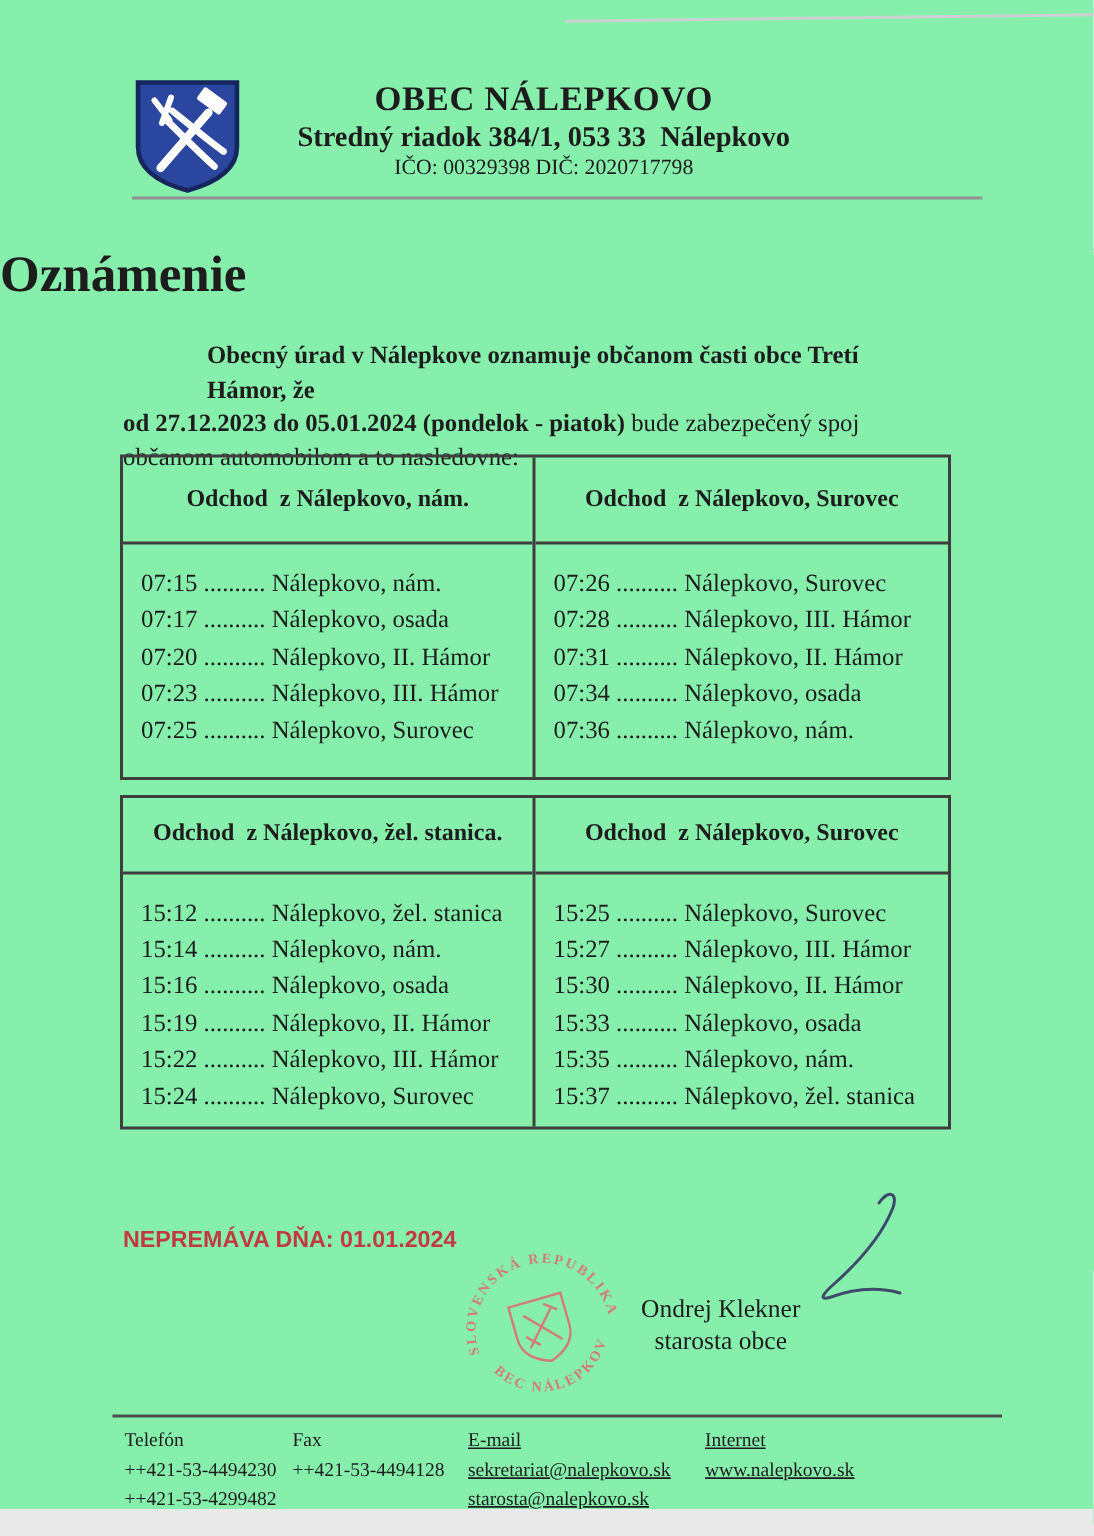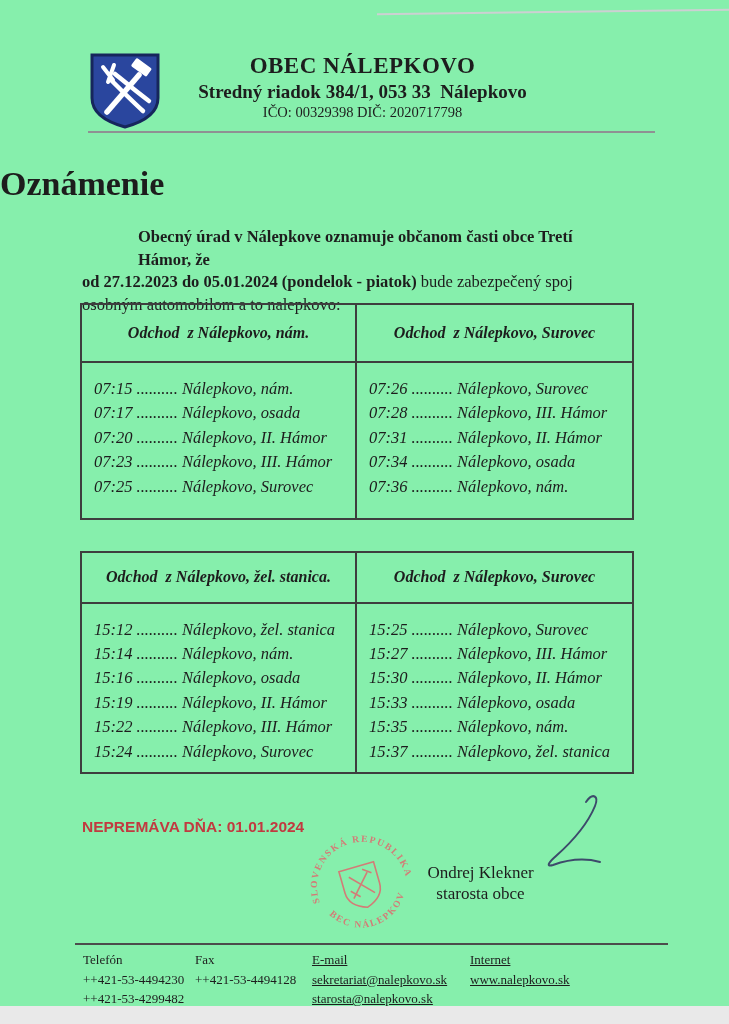--- a/index.html
+++ b/index.html
@@ -25,28 +25,28 @@
   .header-rule{position:absolute;left:88px;top:131px;width:567px;height:2px;background:#8f9193;}
   
   .doc-title{position:absolute;left:0;top:165px;width:729px;text-align:left;
     font-size:34px;font-weight:bold;}
   
   .intro{position:absolute;left:82px;top:226px;width:540px;font-size:16.5px;line-height:1.37;}
   .intro .indent{padding-left:56px;font-weight:bold;}
   
   .timetable{position:absolute;left:80px;width:554px;border:2px solid #3e3e3e;
     box-sizing:border-box;display:flex;}
-  .tt-col{width:50%;box-sizing:border-box;display:flex;flex-direction:column;font-style:italic;}
+  .tt-col{width:50%;box-sizing:border-box;display:flex;flex-direction:column;}
   .tt-col:first-child{border-right:2px solid #3e3e3e;}
   .tt-header{height:56px;border-bottom:2px solid #3e3e3e;display:flex;align-items:center;
     justify-content:center;font-weight:bold;font-size:16px;white-space:pre-wrap;}
   .tt-body{padding:14px 6px 8px 12px;font-size:16.5px;line-height:1.48;}
   .tt-row{white-space:pre;}
   #timetable-0{top:303px;height:217px;}
-  #timetable-1{top:551px;height:223px;}
+  #timetable-1{top:530px;height:223px;}
   
   .notice{position:absolute;left:82px;top:791px;
     font-family:"Liberation Sans", sans-serif;font-weight:bold;font-size:15.5px;}
   
   .stamp{position:absolute;left:305px;top:830px;width:114px;height:114px;transform:rotate(-16deg);opacity:.85;}
   .stamp text{font-family:"Liberation Serif", serif;font-weight:bold;font-size:9.5px;letter-spacing:1.6px;}
   .signatory{position:absolute;left:398px;top:862px;width:165px;text-align:center;
     font-size:17px;line-height:1.25;}
   .signature-svg{position:absolute;left:530px;top:790px;width:80px;height:82px;}
   
@@ -78,21 +78,21 @@
     <div class="org-address">Stredný riadok 384/1, 053 33  Nálepkovo</div>
     <div class="org-reg">IČO: 00329398 DIČ: 2020717798</div>
   </div>
   <div class="header-rule"></div>
 
   <div class="doc-title">Oznámenie</div>
 
   <div class="intro">
     <div class="indent">Obecný úrad v Nálepkove oznamuje občanom časti obce Tretí Hámor, že</div>
     <div><b>od 27.12.2023 do 05.01.2024 (pondelok - piatok)</b><span> bude zabezpečený spoj</span></div>
-    <div>osobným automobilom a to nalepkovo:</div>
+    <div>občanom automobilom a to nasledovne:</div>
   </div>
 
   <div class="timetable" id="timetable-0">
       <div class="tt-col">
         <div class="tt-header">Odchod  z Nálepkovo, nám.</div>
         <div class="tt-body">
           <div class="tt-row">07:15 .......... Nálepkovo, nám.</div>
           <div class="tt-row">07:17 .......... Nálepkovo, osada</div>
           <div class="tt-row">07:20 .......... Nálepkovo, II. Hámor</div>
           <div class="tt-row">07:23 .......... Nálepkovo, III. Hámor</div>

